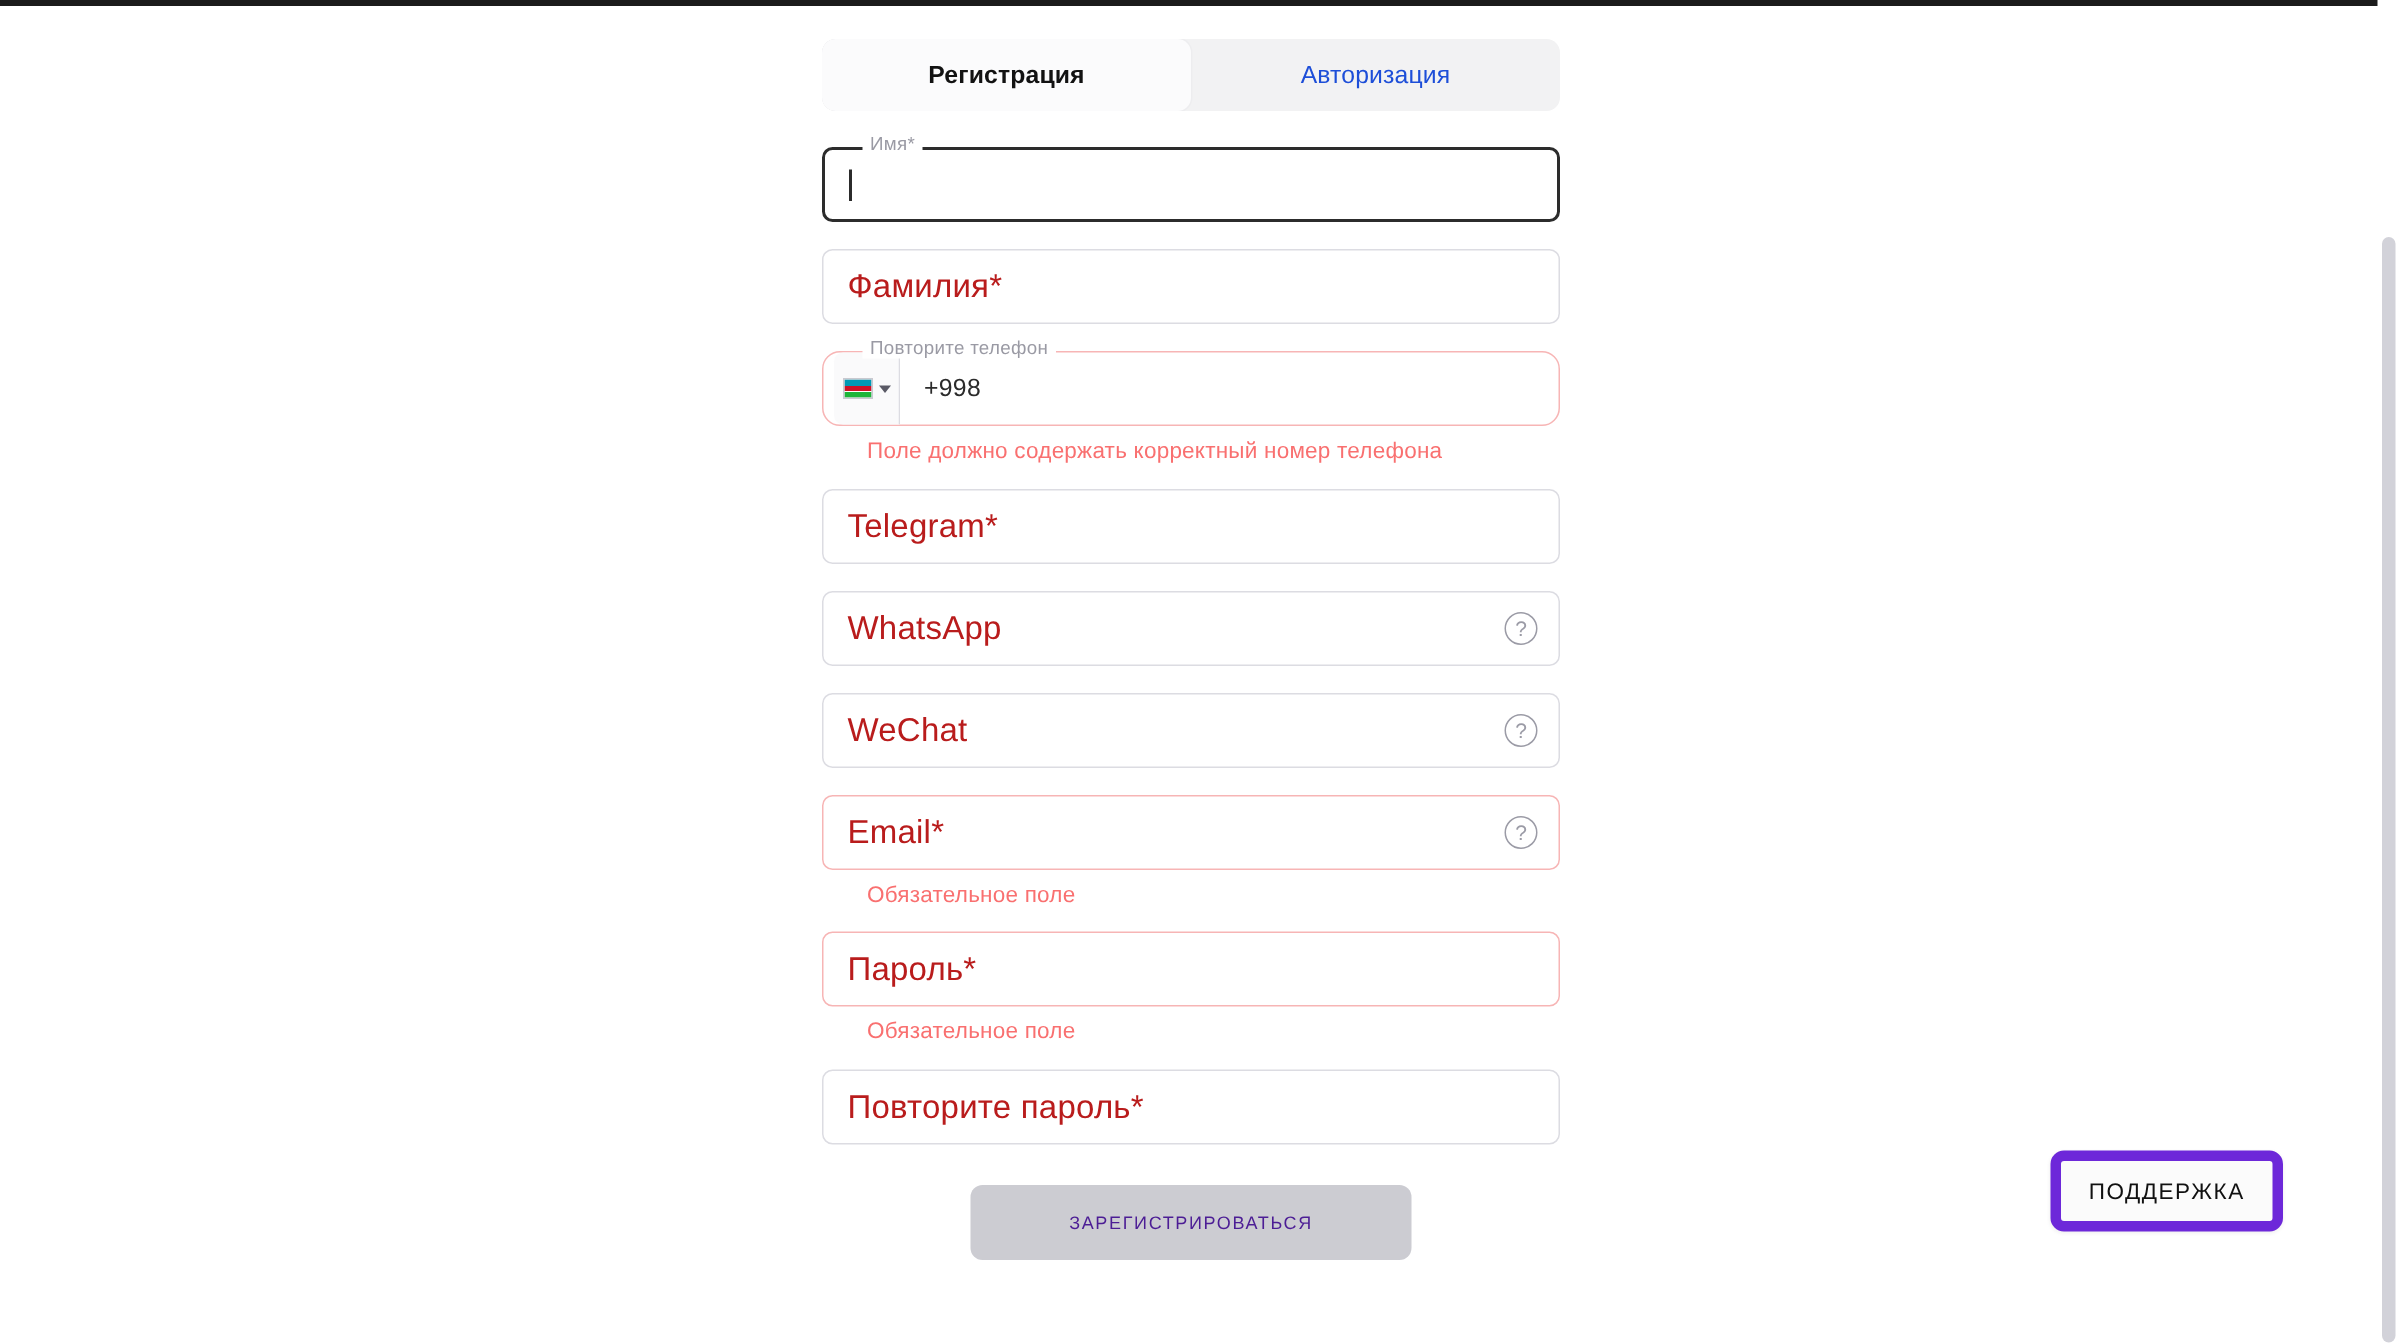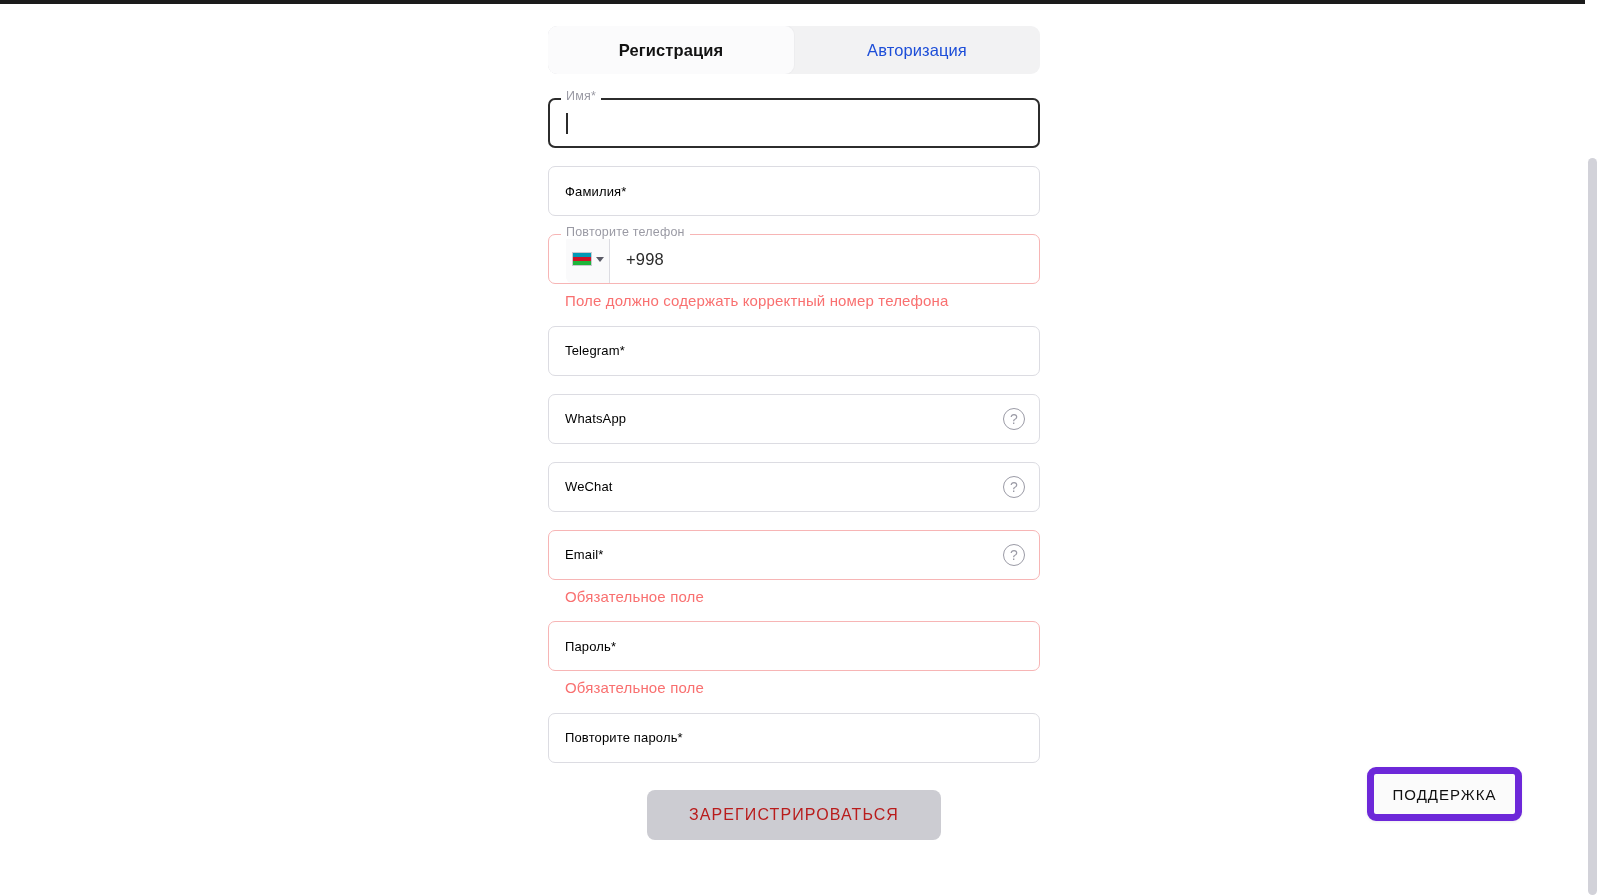--- a/index.html
+++ b/index.html
@@ -84,39 +84,39 @@
     padding: 0 16px;
     cursor: text;
   }
   .fld.focused {
     border: 2px solid #2c2c2c;
     padding: 0 15px;
   }
   .fld.error { border-color: #f7b5b5; }
 
   .ph {
-    font-size: 13px;
-    color: #000000;
+    font-size: 22px;
+    color: #b91c1c;
     letter-spacing: .15px;
     pointer-events: none;
     line-height: 1;
   }
 
   .val {
     font-size: 16.5px;
     color: #2b2b2b;
     letter-spacing: .2px;
     line-height: 1;
   }
 
   
   .notch-label {
     position: absolute;
     top: -8px;
-    left: 13px;
+    left: 27px;
     padding: 0 5px;
     background: #ffffff;
     font-size: 12.5px;
     color: #9a9aa4;
     letter-spacing: .2px;
     line-height: 1;
     z-index: 3;
     white-space: nowrap;
   }
 
@@ -146,26 +146,26 @@
     justify-content: center;
     cursor: pointer;
     background: #fff;
   }
 
   
   .err-msg {
     font-size: 15px;
     color: #f97070;
     letter-spacing: .15px;
-    margin: 9px 0 16px 17px;
+    margin: 9px 0 16px 30px;
     line-height: 1.1;
   }
 
   
-  .phone-fld { padding: 17px; }
+  .phone-fld { padding: 7px; border-radius: 12px; }
   .flag-btn {
     width: 44px;
     height: 48px;
     border-right: 1px solid #dcdce2;
     background: #fafafb;
     border-radius: 6px 0 0 6px;
     display: flex;
     align-items: center;
     justify-content: center;
     gap: 4px;
@@ -199,22 +199,22 @@
     display: flex;
     justify-content: center;
     margin-top: 27px;
   }
   .submit-btn {
     width: 294px;
     height: 50px;
     border: none;
     border-radius: 8px;
     background: #ccccd2;
-    color: #b91c1c;
-    font-size: 16px;
+    color: #4c1d95;
+    font-size: 12px;
     letter-spacing: 1.1px;
     font-family: inherit;
     cursor: default;
     display: flex;
     align-items: center;
     justify-content: center;
   }
 
   
   .support-btn {

